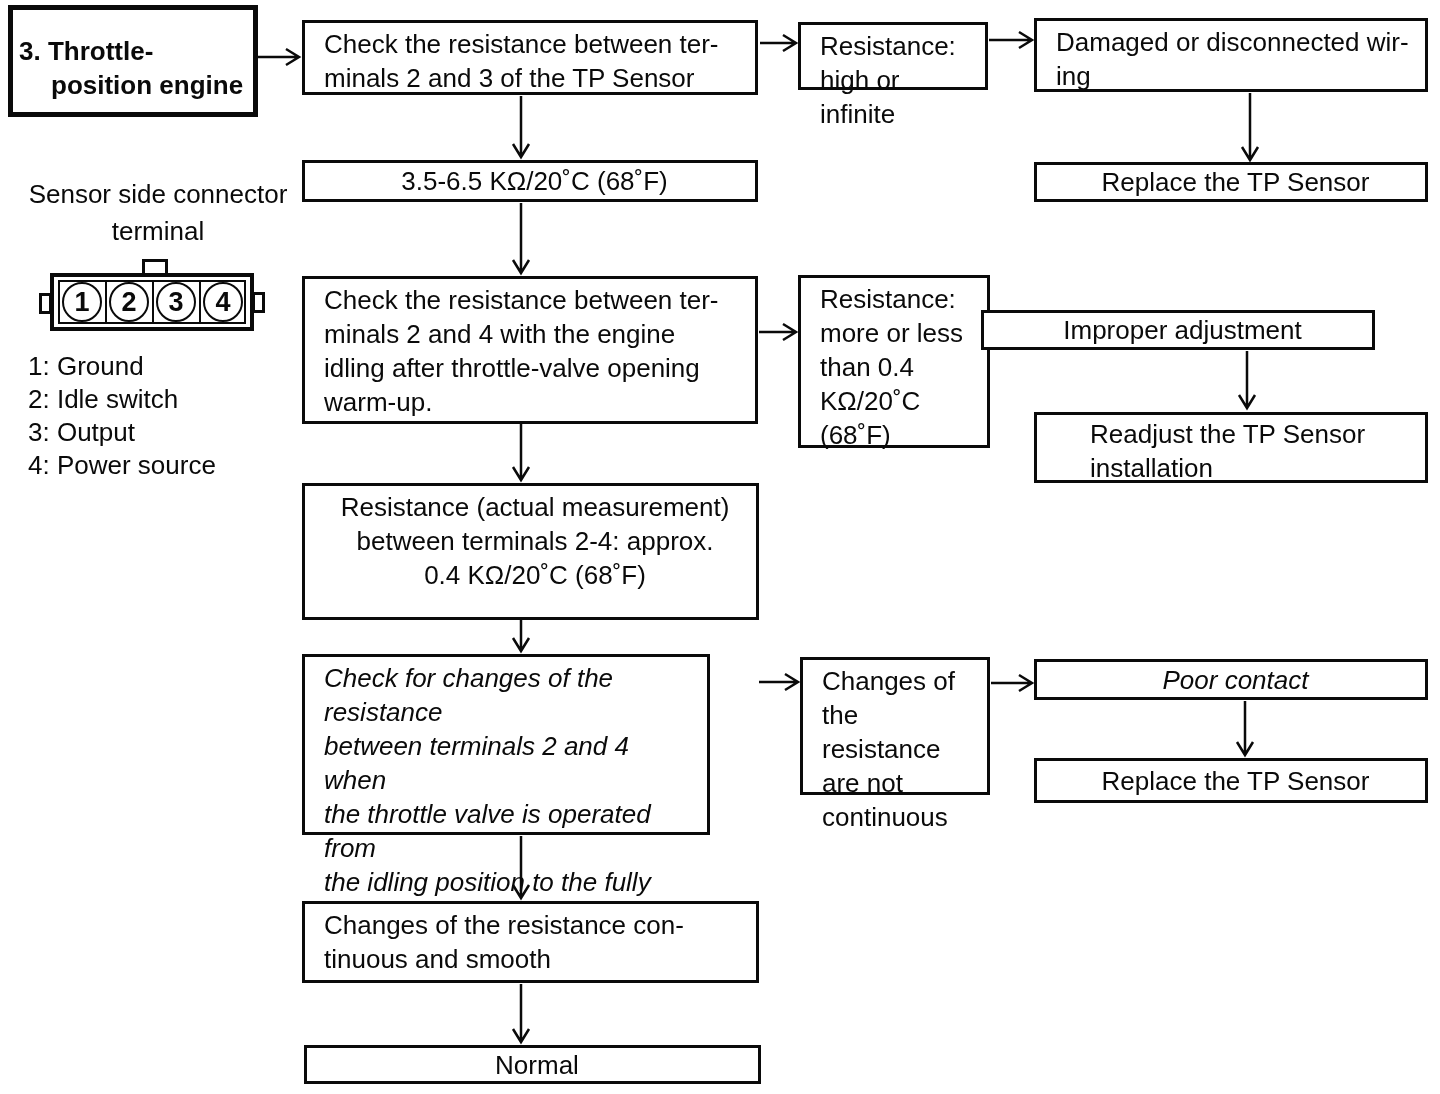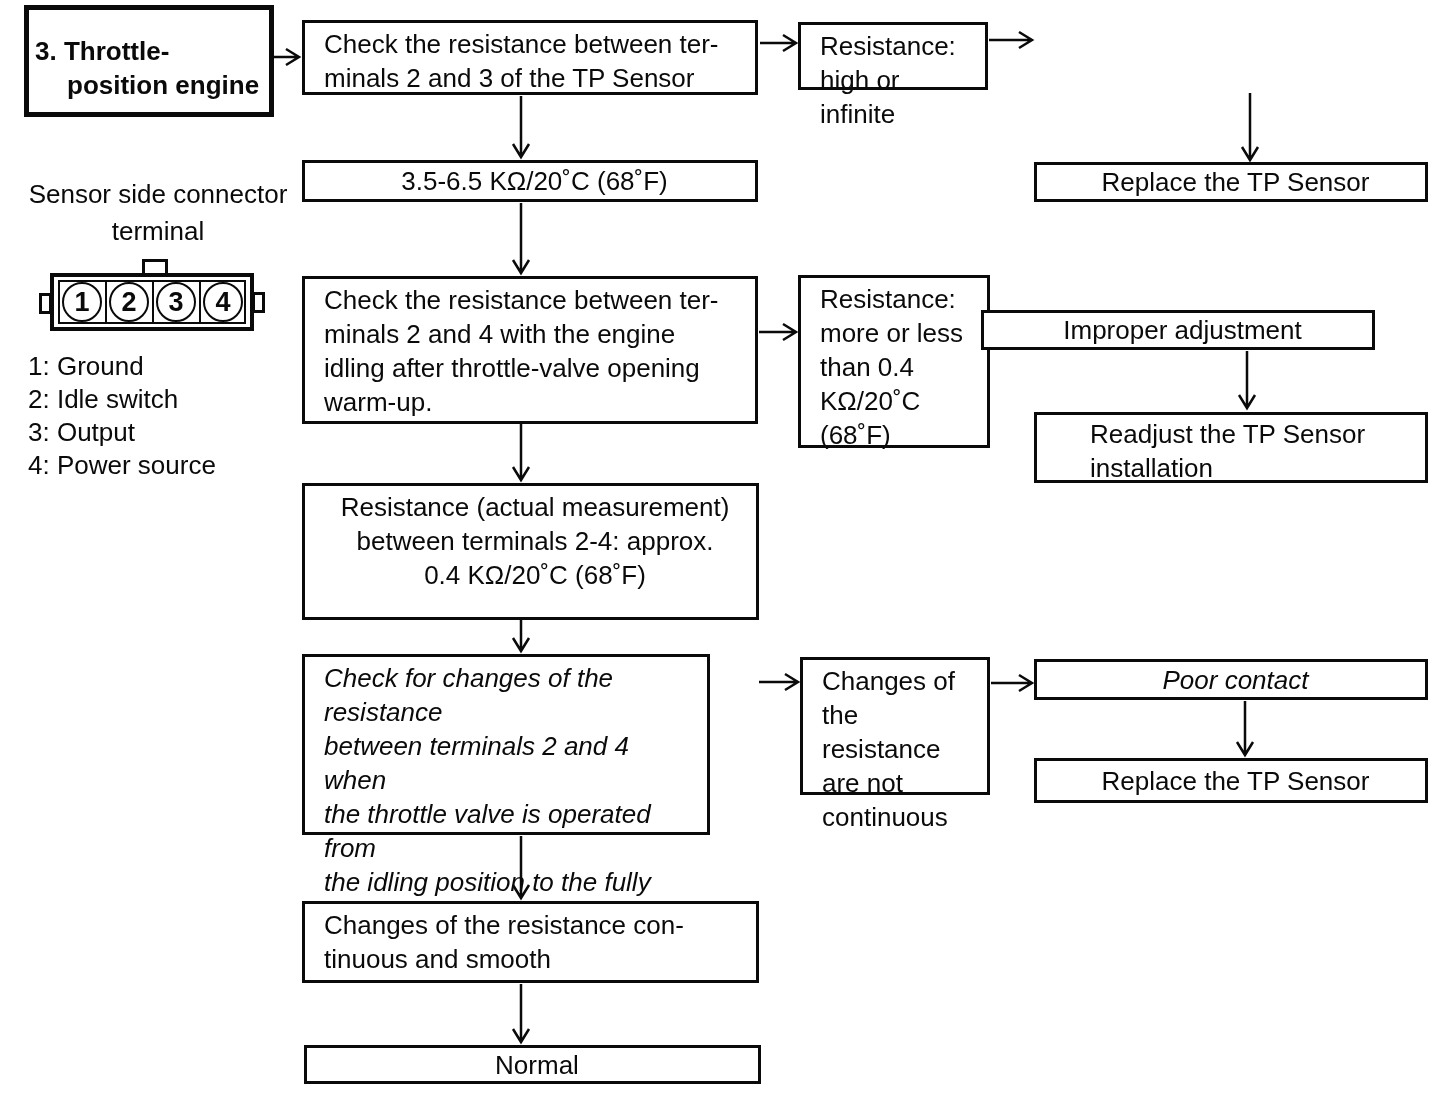--- a/index.html
+++ b/index.html
@@ -17,21 +17,21 @@
     font-size:26px;
     line-height:34px;
     box-sizing:border-box;
   }
   .box .txt{white-space:pre-line;margin-left:9px;}
   .pad{padding:4px 10px;}
   .center{
     display:flex;align-items:center;justify-content:center;
     text-align:center;
   }
-  .thick{border-width:5px;font-weight:bold;margin-left:16px;}
+  .thick{border-width:5px;font-weight:bold;}
   #title-box{padding:24px 6px 0 6px;}
   #title-box .l2{padding-left:32px;}
   #arrows{position:absolute;left:0;top:0;}
   #arrows path{stroke:#0a0a0a;stroke-width:2.5;fill:none;}
   .caption{
     position:absolute;left:12px;top:176px;width:292px;
     font-size:26px;line-height:37px;text-align:center;
   }
   
   #connector{position:absolute;left:39px;top:259px;width:230px;height:75px;}
@@ -77,20 +77,24 @@
     <div class="l2">position engine</div>
   </div>
 
   <div class="box pad" style="left:302px;top:20px;width:456px;height:75px;">
     <div class="txt">Check the resistance between ter-
 minals 2 and 3 of the TP Sensor</div>
   </div>
   <div class="box pad" style="left:798px;top:22px;width:190px;height:68px;">
     <div class="txt">Resistance:
 high or infinite</div>
+  </div>
+  <div class="box pad" style="left:1034px;top:18px;width:394px;height:74px;">
+    <div class="txt">Damaged or disconnected wir-
+ing</div>
   </div>
 
   <div class="box center" style="left:302px;top:160px;width:456px;height:42px;">
     <div class="txt">3.5-6.5 KΩ/20˚C (68˚F)</div>
   </div>
   <div class="box center" style="left:1034px;top:162px;width:394px;height:40px;">
     <div class="txt">Replace the TP Sensor</div>
   </div>
 
   <div class="caption">

